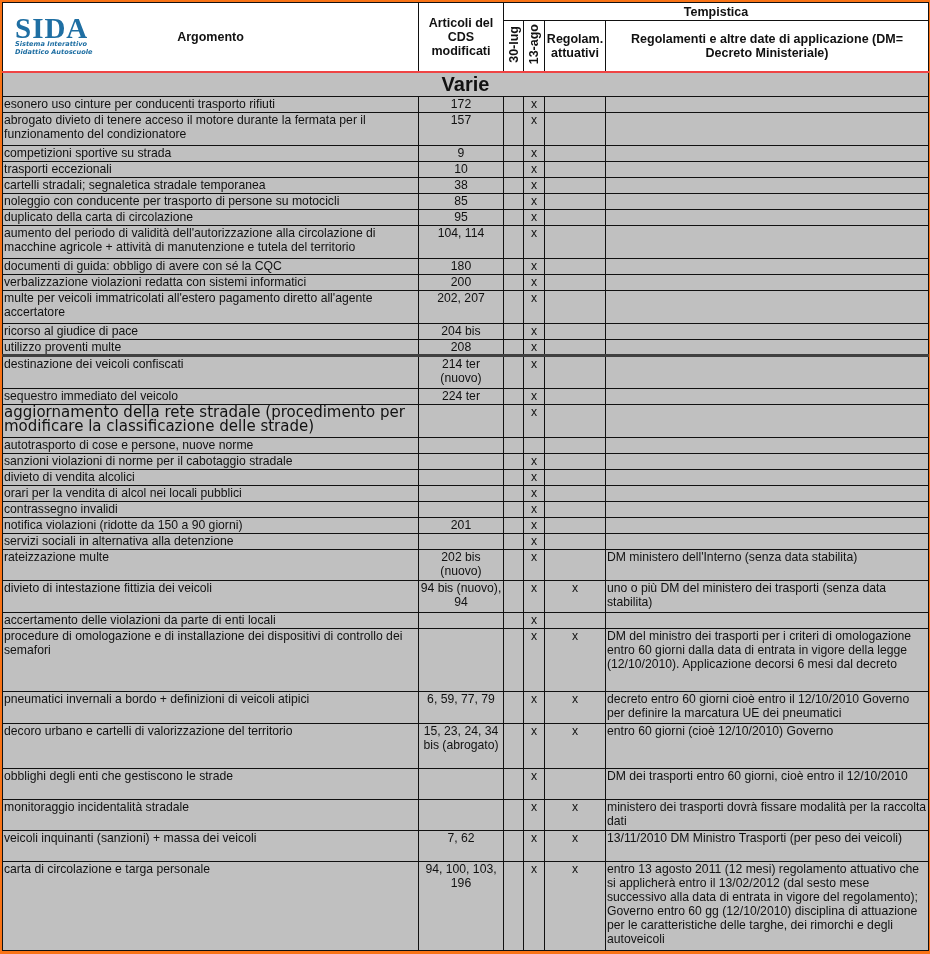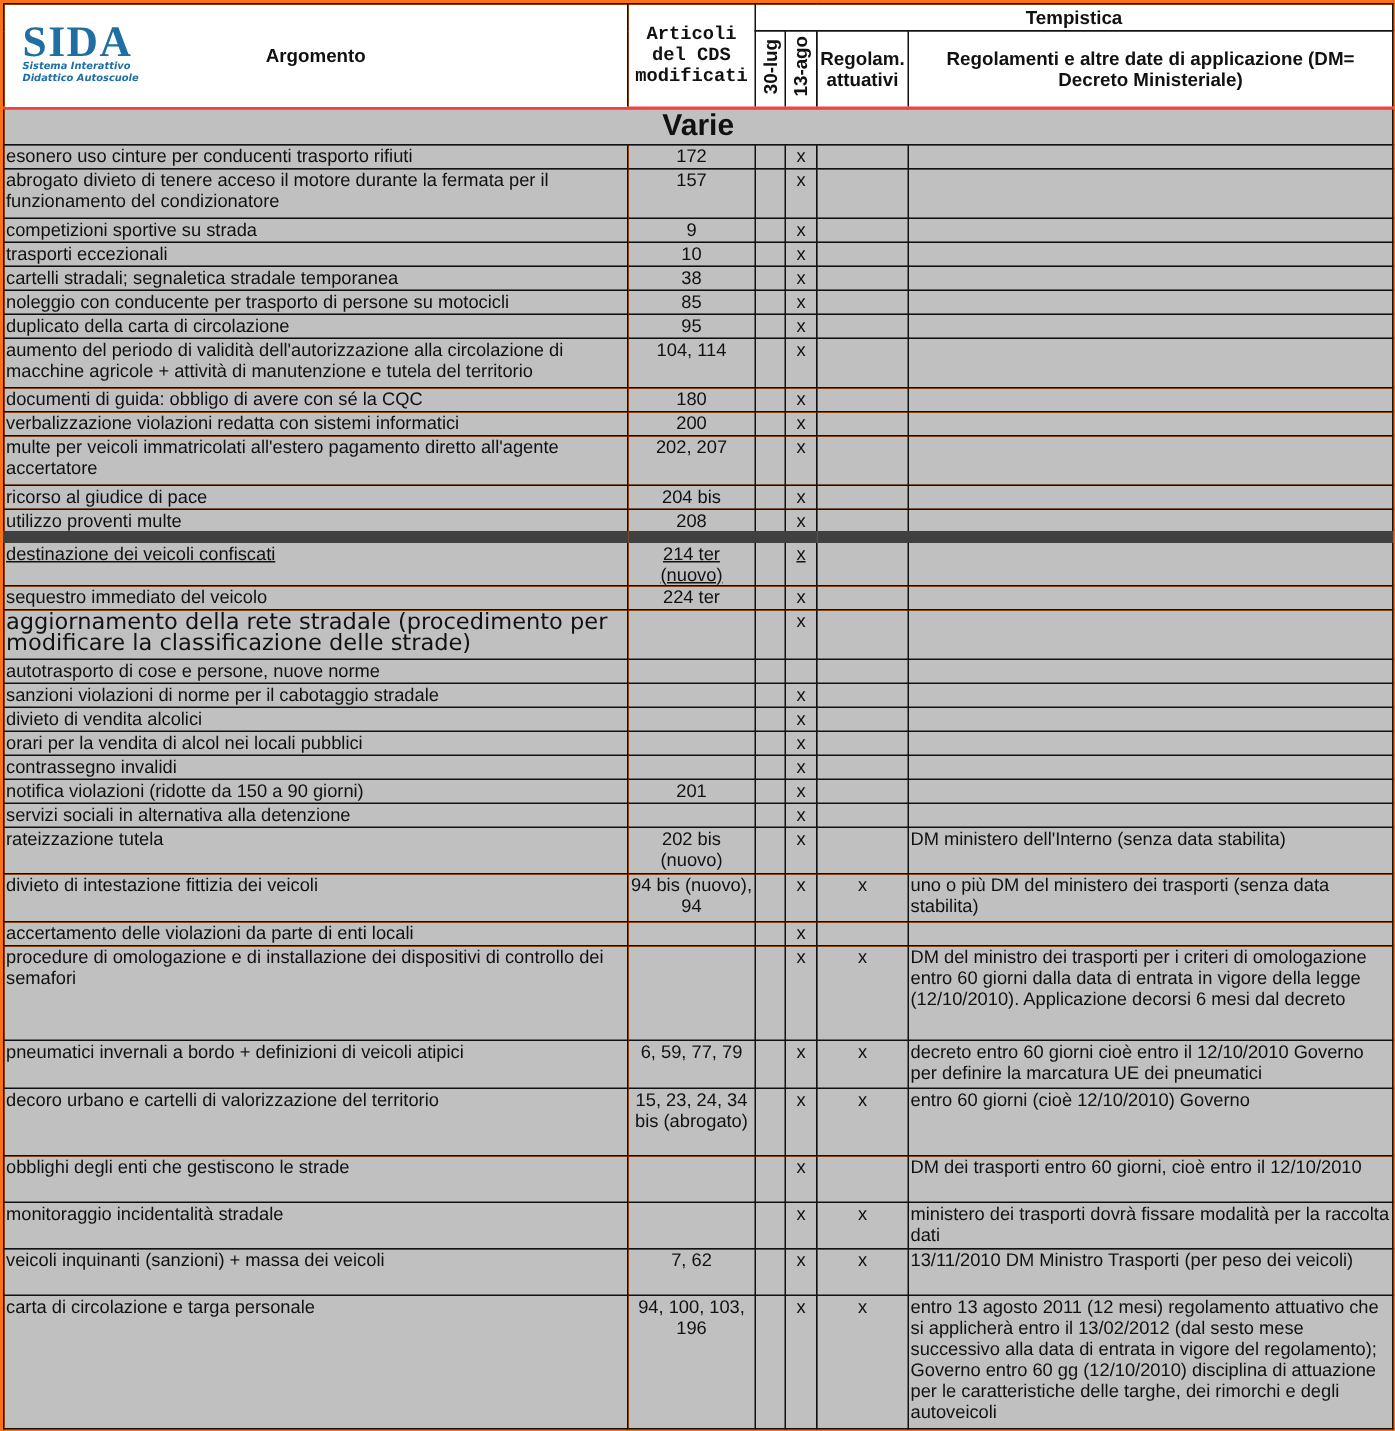--- a/index.html
+++ b/index.html
@@ -9,21 +9,21 @@
   td, th { border:1px solid #111; padding:0 1px; vertical-align:top; font-size:12.2px; line-height:14px; color:#111; overflow:hidden; }
   .hdr th { background:#fff; font-weight:bold; font-size:12.5px; line-height:14px; text-align:center; vertical-align:middle; }
   .vert { writing-mode:vertical-rl; transform:rotate(180deg); display:inline-block; font-weight:bold; font-size:12.5px; white-space:nowrap; }
   .section td { background:#c0c0c0; font-weight:bold; font-size:20px; text-align:center; height:23px; line-height:23px; vertical-align:middle; border-top:2px solid #ef4444; }
   tbody.rows td { background:#c0c0c0; }
   td.c { text-align:center; }
   .logo { display:flex; flex-direction:column; align-items:flex-start; padding-left:12px; }
   .logo-main { font-family:"Liberation Serif", serif; font-weight:bold; font-size:29px; line-height:26px; color:#1f6fa3; letter-spacing:1px; }
   .logo-sub { font-family:"DejaVu Sans", sans-serif; font-weight:bold; font-style:italic; font-size:6.6px; line-height:7.5px; color:#1f6fa3; }
   .small { font-family:"DejaVu Sans", sans-serif; font-size:15px; }
-  .sep td { border-top:8px solid #404040;text-decoration:underline; }
+  .sep td { border-top:3px solid #404040; }
 </style>
 </head>
 <body>
 
 <div class="sheet">
 <table>
   <colgroup>
     <col style="width:416px">
         <col style="width:85px">
         <col style="width:20px">
@@ -34,21 +34,21 @@
   <thead class="hdr">
     <tr style="height:17px">
       <th rowspan="2" style="position:relative;">
         <div class="logo" style="position:absolute;left:0;top:12px;">
           <span class="logo-main">SIDA</span>
           <span class="logo-sub">Sistema Interattivo</span>
           <span class="logo-sub">Didattico Autoscuole</span>
         </div>
         <span>Argomento</span>
       </th>
-      <th rowspan="2" style="padding:0 2px;font-family:Liberation Mono, monospace;">Articoli del CDS modificati</th>
+      <th rowspan="2" style="padding:0 2px;">Articoli del CDS modificati</th>
       <th colspan="4" style="height:17px;">Tempistica</th>
     </tr>
     <tr style="height:51px">
       <th style="padding:0;"><span class="vert">30-lug</span></th>
       <th style="padding:0;"><span class="vert">13-ago</span></th>
       <th>Regolam. attuativi</th>
       <th style="padding:3px 16px;">Regolamenti e altre date di applicazione (DM= Decreto Ministeriale)</th>
     </tr>
   </thead>
   <tbody>
@@ -235,21 +235,21 @@
         </tr>
         <tr style="height: 16px; padding-left: 16px;">
           <td>servizi sociali in alternativa alla detenzione</td>
           <td class="c"></td>
           <td class="c"></td>
           <td class="c">x</td>
           <td class="c"></td>
           <td></td>
         </tr>
         <tr style="height: 31px;">
-          <td>rateizzazione tutela</td>
+          <td>rateizzazione multe</td>
           <td class="c">202 bis (nuovo)</td>
           <td class="c"></td>
           <td class="c">x</td>
           <td class="c"></td>
           <td>DM ministero dell'Interno (senza data stabilita)</td>
         </tr>
         <tr style="height: 32px;">
           <td>divieto di intestazione fittizia dei veicoli</td>
           <td class="c">94 bis (nuovo), 94</td>
           <td class="c"></td>

